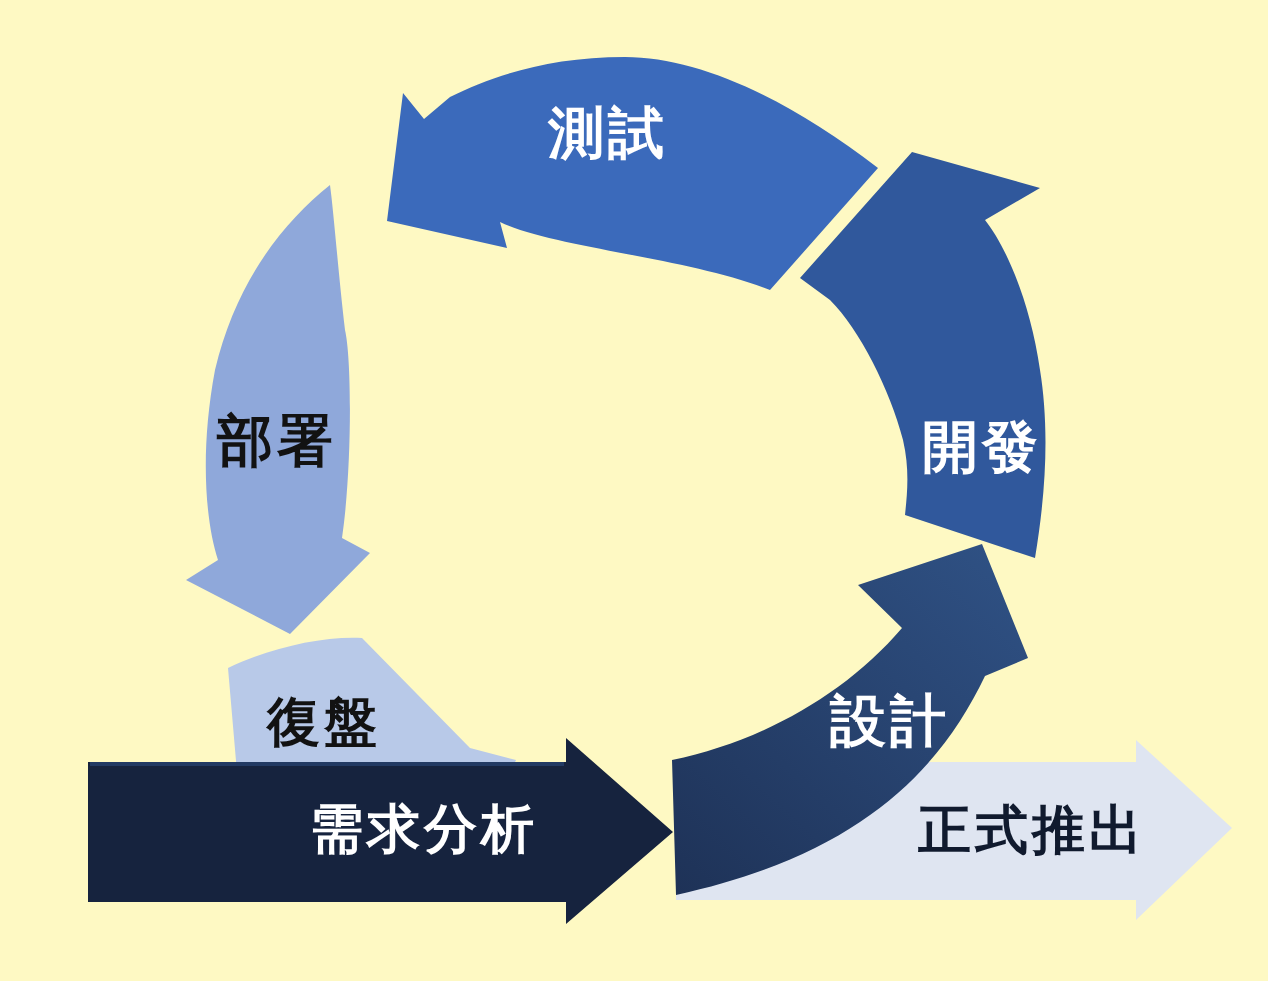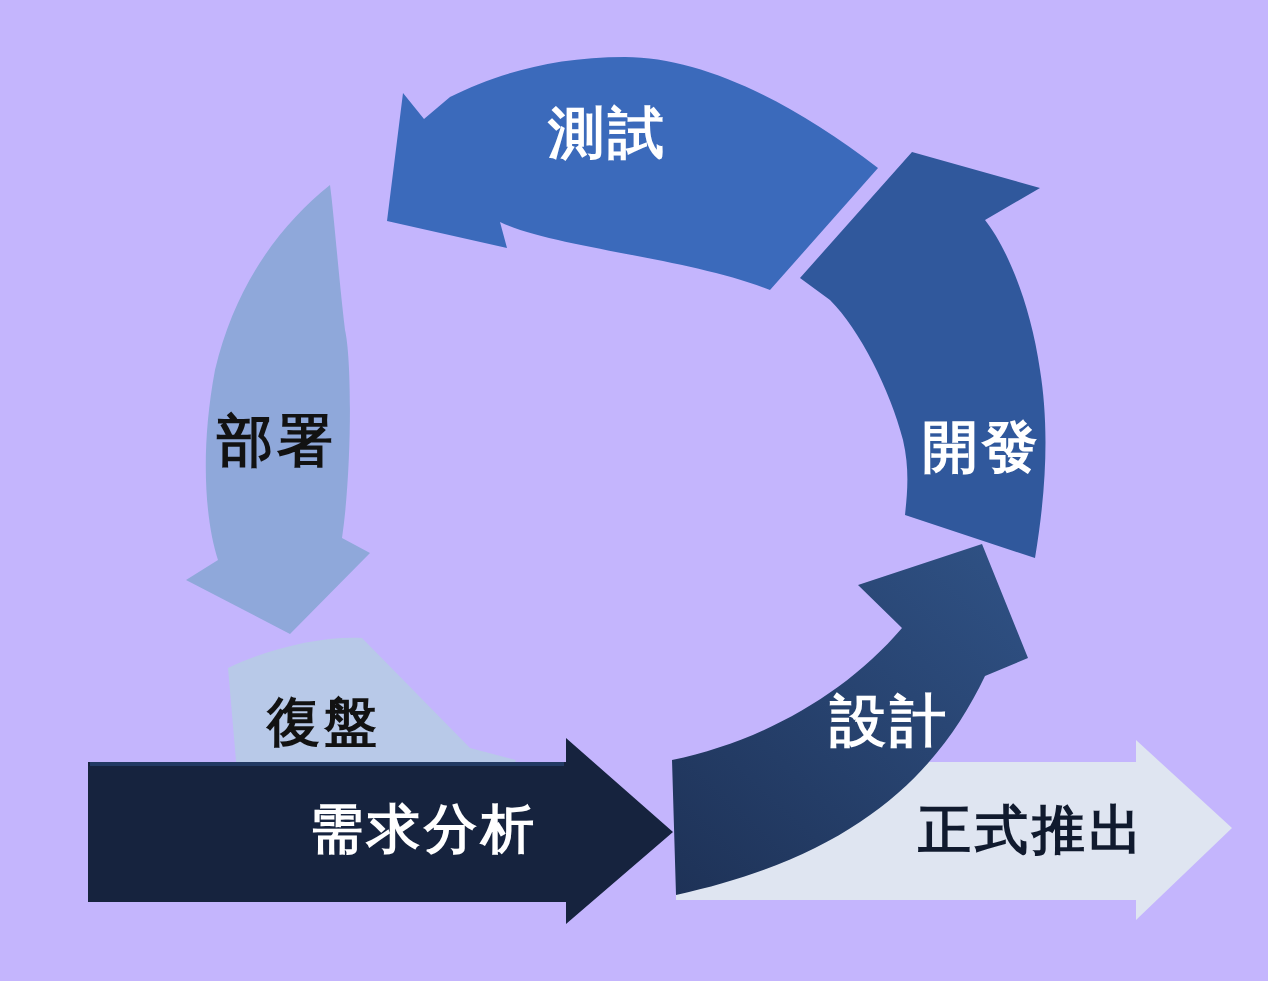--- a/index.html
+++ b/index.html
@@ -1,19 +1,19 @@
 <!DOCTYPE html>
 <html><head>
 <meta charset="utf-8">
 <style>
   html,body{margin:0;padding:0;background:#000;}
   .stage{
     position:relative;
     width:1268px;height:981px;
-    background:#c4b5fd;
+    background:#fef9c3;
     overflow:hidden;
     font-family:"Liberation Sans","DejaVu Sans",sans-serif;
   }
   svg{position:absolute;inset:0;display:block;}
   text{
     font-family:"Liberation Sans","DejaVu Sans",sans-serif;
     font-weight:bold;
     letter-spacing:4px;
   }
   .lbl-big{font-size:56px;}

